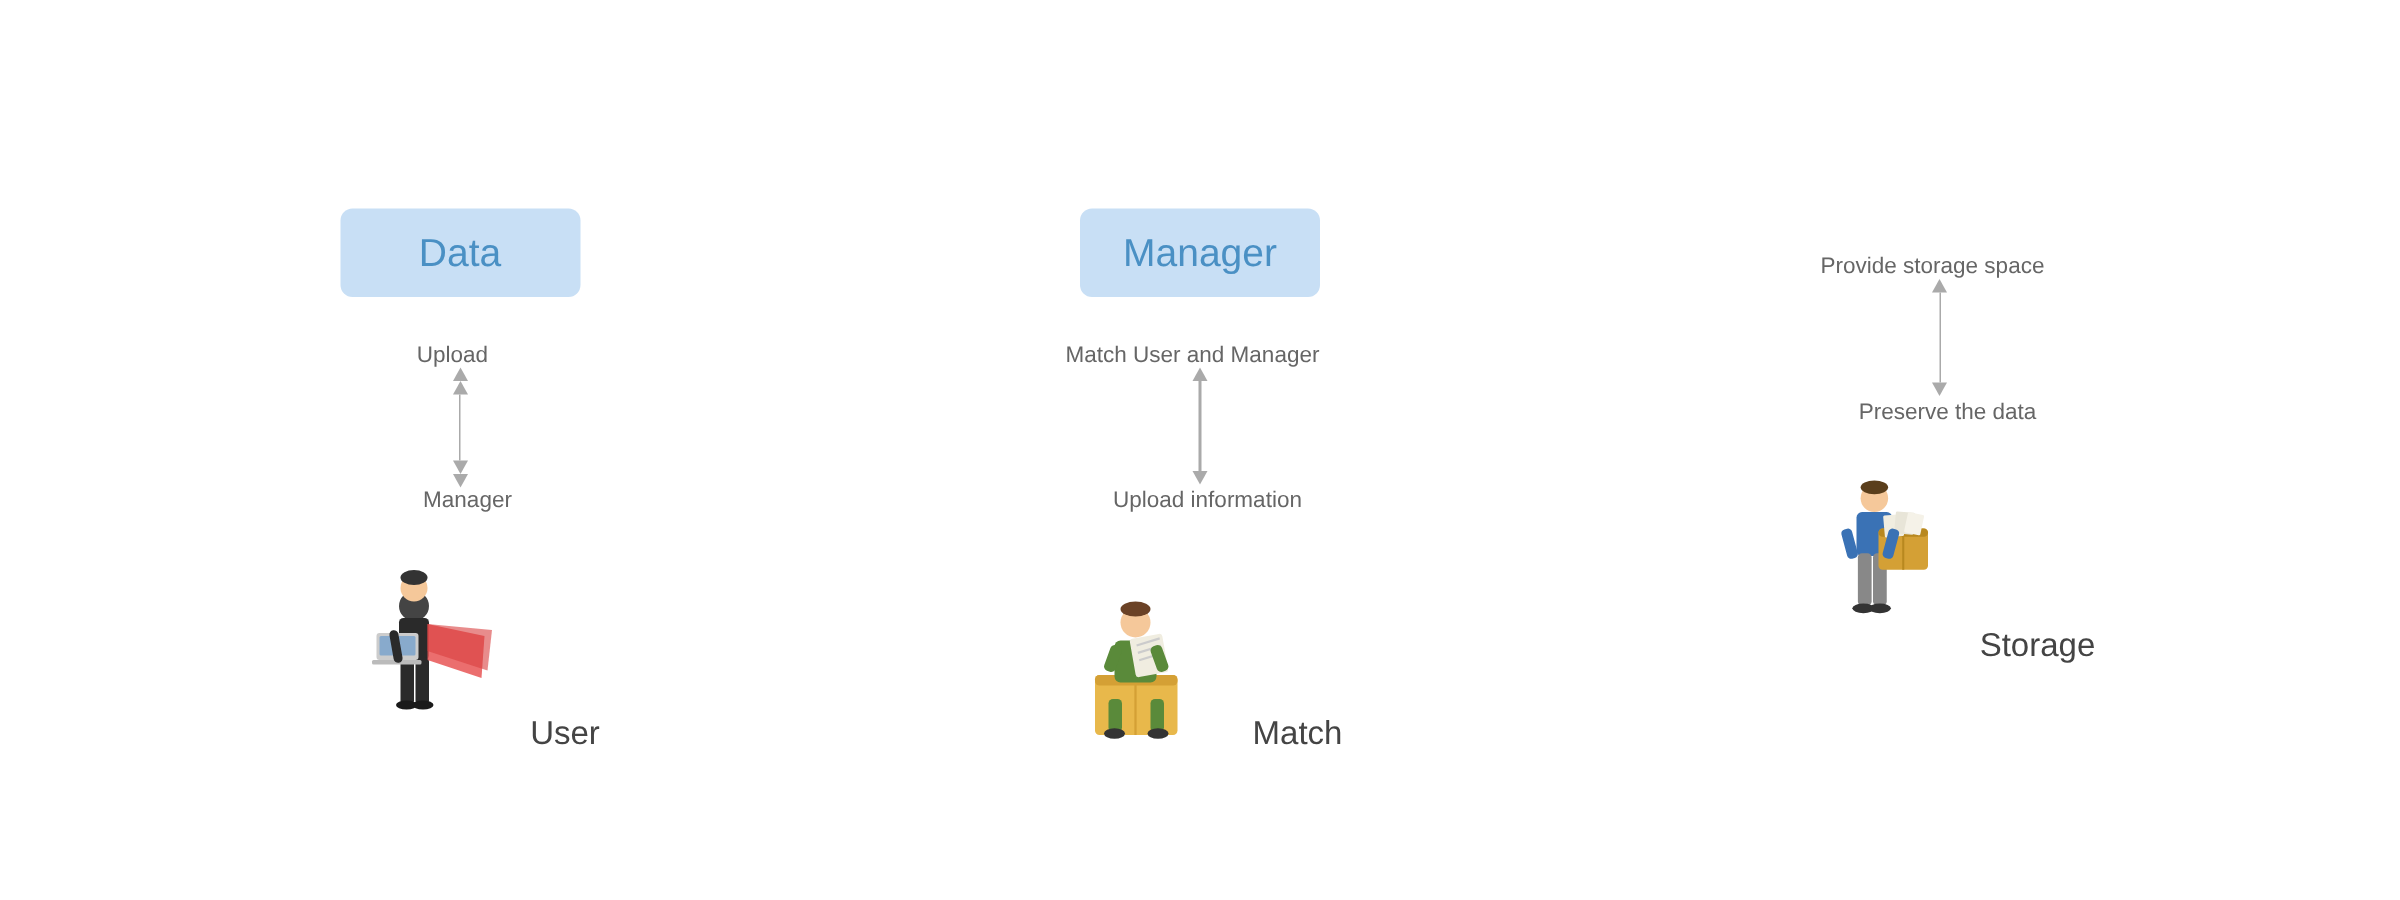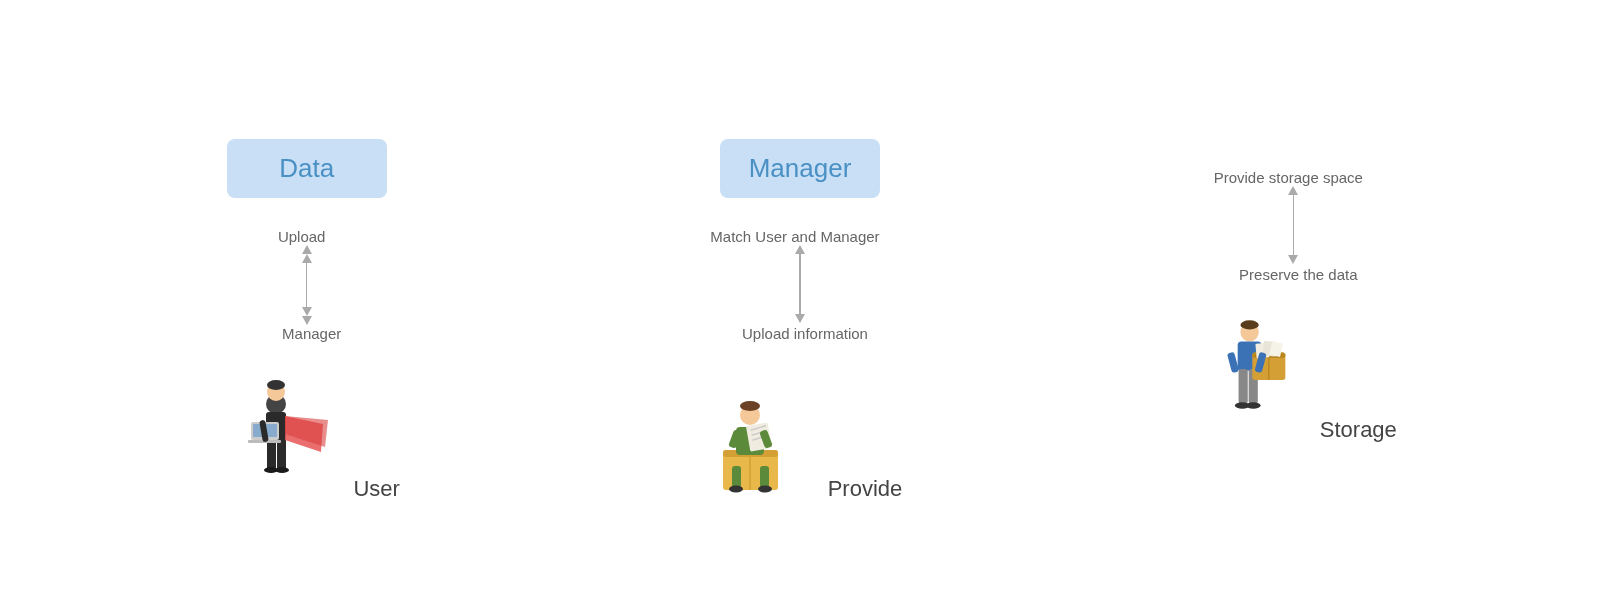--- a/index.html
+++ b/index.html
@@ -210,21 +210,21 @@
         <ellipse cx="52" cy="44" rx="10" ry="5" fill="#6b4226"></ellipse>
 
         <rect x="50" y="62" width="22" height="26" rx="2" fill="#f0ede0" transform="rotate(-10,61,75)"></rect>
         <line x1="54" y1="67" x2="70" y2="65" stroke="#ccc" stroke-width="1.5" transform="rotate(-10,61,75)"></line>
         <line x1="54" y1="72" x2="70" y2="70" stroke="#ccc" stroke-width="1.5" transform="rotate(-10,61,75)"></line>
         <line x1="54" y1="77" x2="70" y2="75" stroke="#ccc" stroke-width="1.5" transform="rotate(-10,61,75)"></line>
 
         <rect x="33" y="68" width="8" height="18" rx="3" fill="#5a8a3a" transform="rotate(20,37,77)"></rect>
         <rect x="64" y="68" width="8" height="18" rx="3" fill="#5a8a3a" transform="rotate(-20,68,77)"></rect>
       </svg>
-      <span class="figure-label">Provide</span>
+      <span class="figure-label">Match</span>
     </div>
   </div>
 
   <div class="column">
 
     <div class="arrow-section">
       <span class="arrow-label left">Provide storage space</span>
       <div class="arrow-vertical">
         <div style="width:0;height:0;border-left:5px solid transparent;border-right:5px solid transparent;border-bottom:9px solid #aaa;"></div>
         <div style="width:1.5px;background:#aaa;height:60px;"></div>

